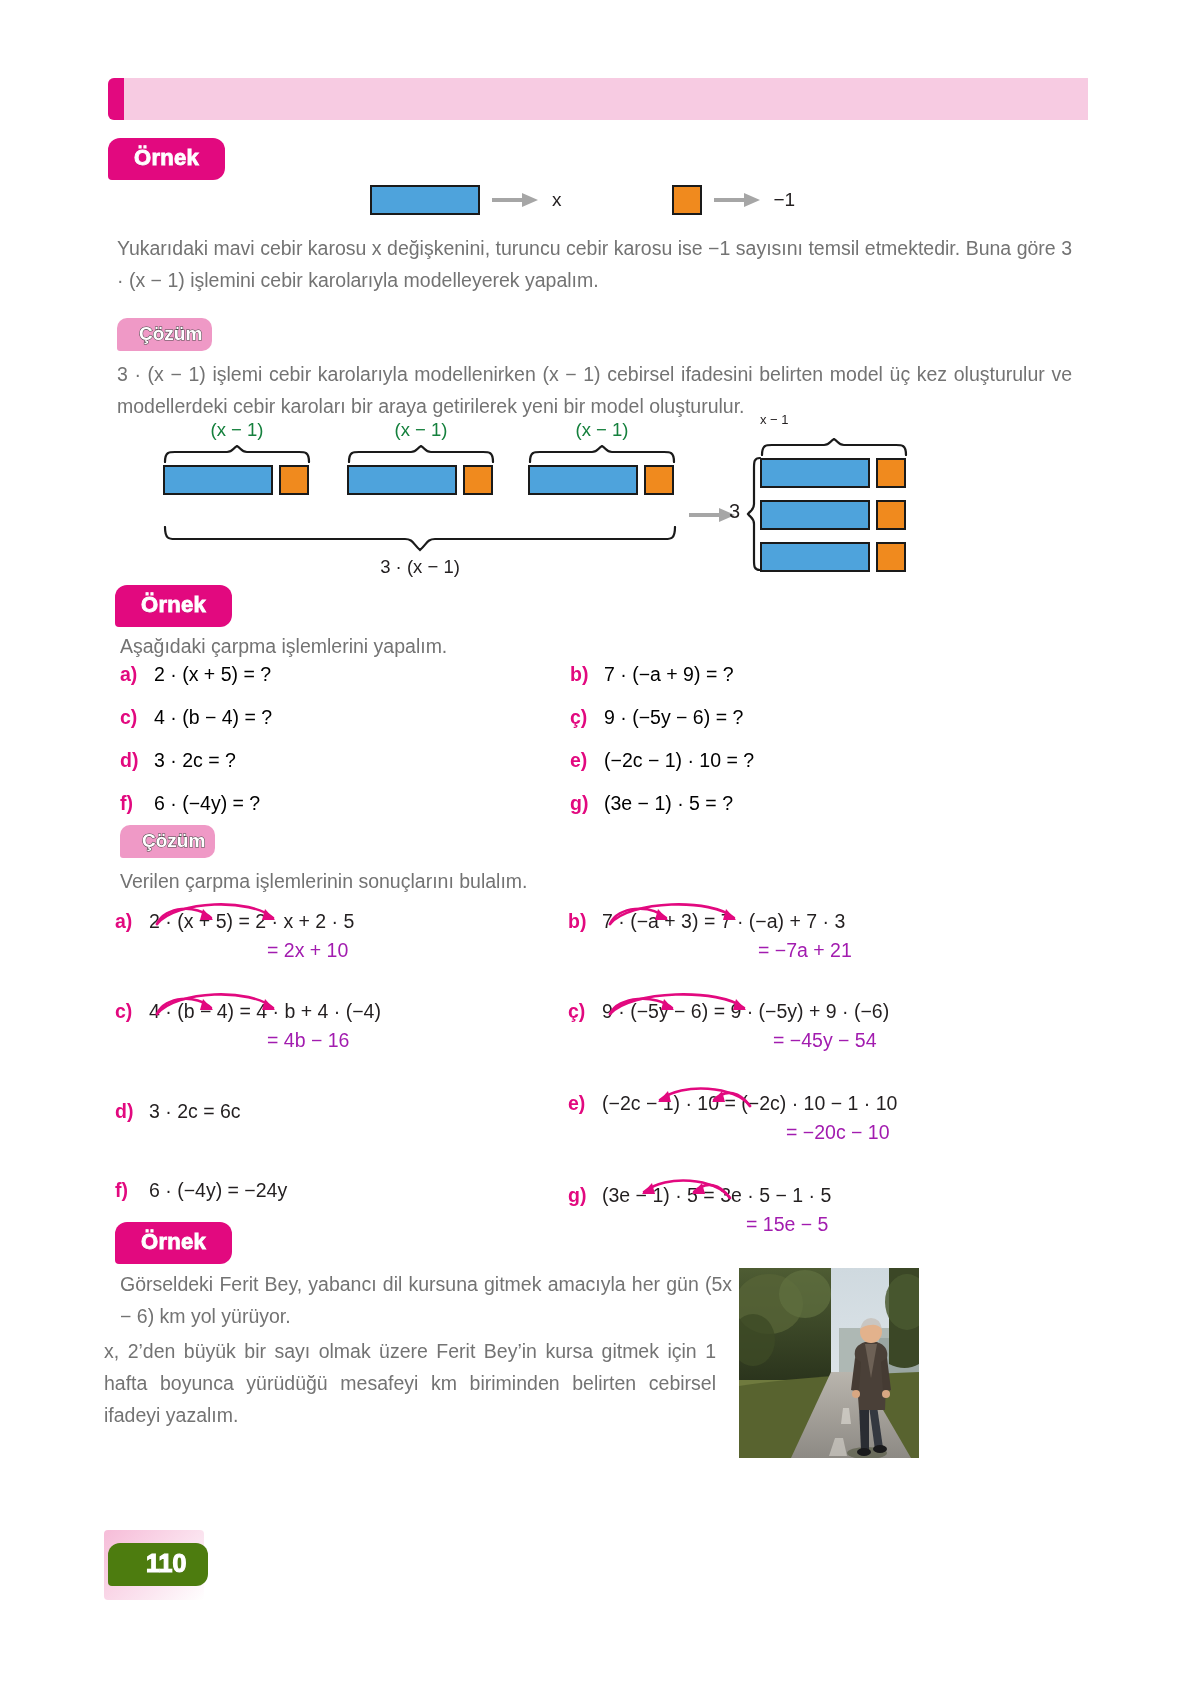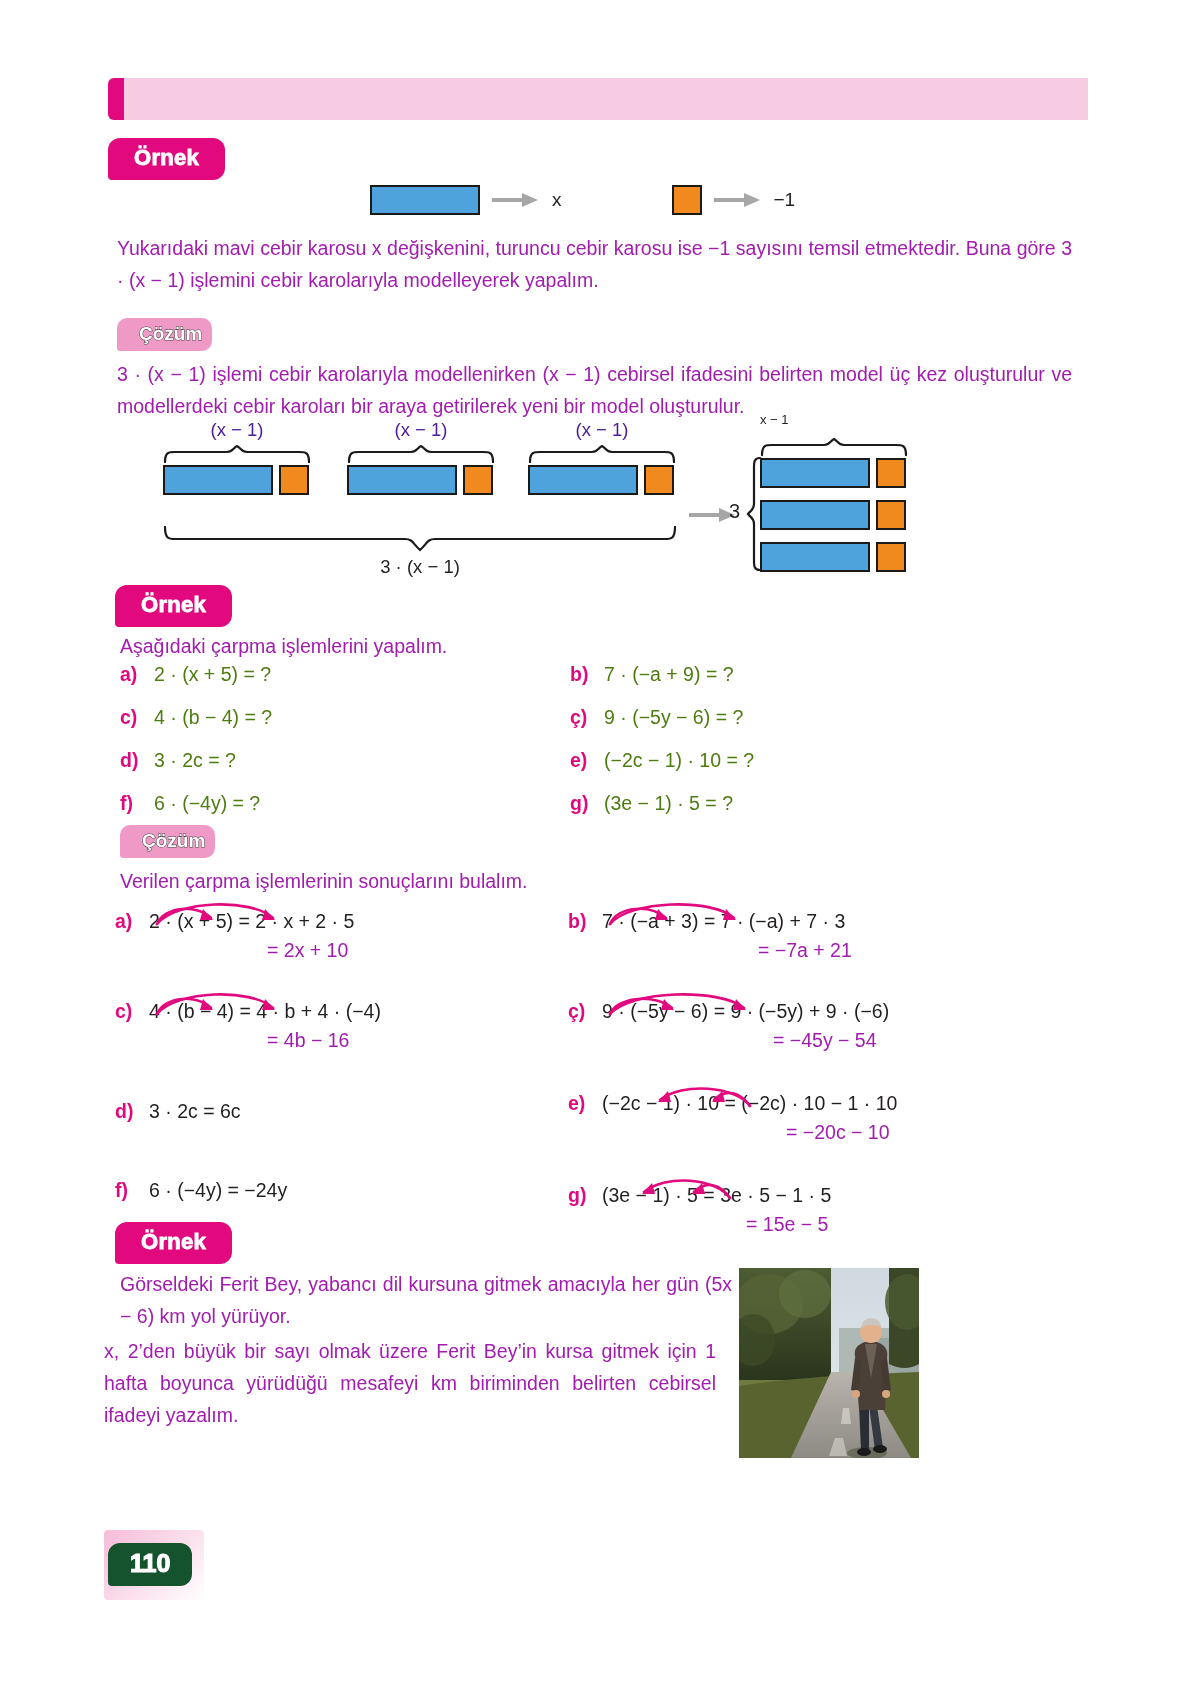--- a/index.html
+++ b/index.html
@@ -63,21 +63,21 @@
     padding: 5px 10px 6px 22px;
     border-radius: 10px 10px 10px 3px;
     -webkit-text-stroke: 1.1px #4d4d4d;
     paint-order: stroke fill;
   }
 
   
   .para {
     font-size: 19.5px;
     line-height: 32px;
-    color: #a21caf;
+    color: #737373;
   }
   .para-justify { text-align: justify; }
 
   
   .abs { position: absolute; }
 
   
   .legend-row {
     position: absolute;
     left: 370px;
@@ -110,21 +110,21 @@
     font-size: 19px;
     color: #231f20;
   }
 
   
   .model-group { position: absolute; }
   .model-tiles { display: flex; align-items: center; }
   .brace-label {
     position: absolute;
     font-size: 18.5px;
-    color: #4c1d95;
+    color: #15803d;
     text-align: center;
     width: 100%;
     top: -46px;
     left: 0;
   }
 
   
   .ex-item {
     display: flex;
     align-items: baseline;
@@ -132,21 +132,21 @@
   }
   .ex-letter {
     color: #e2097f;
     font-weight: bold;
     font-size: 19.5px;
     width: 34px;
     flex: 0 0 34px;
   }
   .ex-body {
     font-size: 19.5px;
-    color: #4d7c0f;
+    color: #000000;
     white-space: nowrap;
   }
 
   
   .sol-item {
     position: relative;
     margin-bottom: 18px;
   }
   .sol-row {
     display: flex;
@@ -192,25 +192,25 @@
     top: 1530px;
     width: 100px;
     height: 70px;
     background: linear-gradient(135deg, #f6bcd8 0%, #fbe3ef 60%, #ffffff 100%);
     border-radius: 4px;
   }
   .pagenum {
     position: absolute;
     left: 108px;
     top: 1543px;
-    background: #14532d;
+    background: #4d7c0f;
     color: #ffffff;
     font-size: 25px;
     font-weight: bold;
-    padding: 6px 22px 8px 22px;
+    padding: 6px 22px 8px 38px;
     border-radius: 12px 12px 12px 4px;
     -webkit-text-stroke: 1.2px #ffffff;
     text-shadow: 0 1px 0 rgba(0,0,0,.2);
   }
 </style>
 </head>
 <body>
 
 <div class="page">
 

